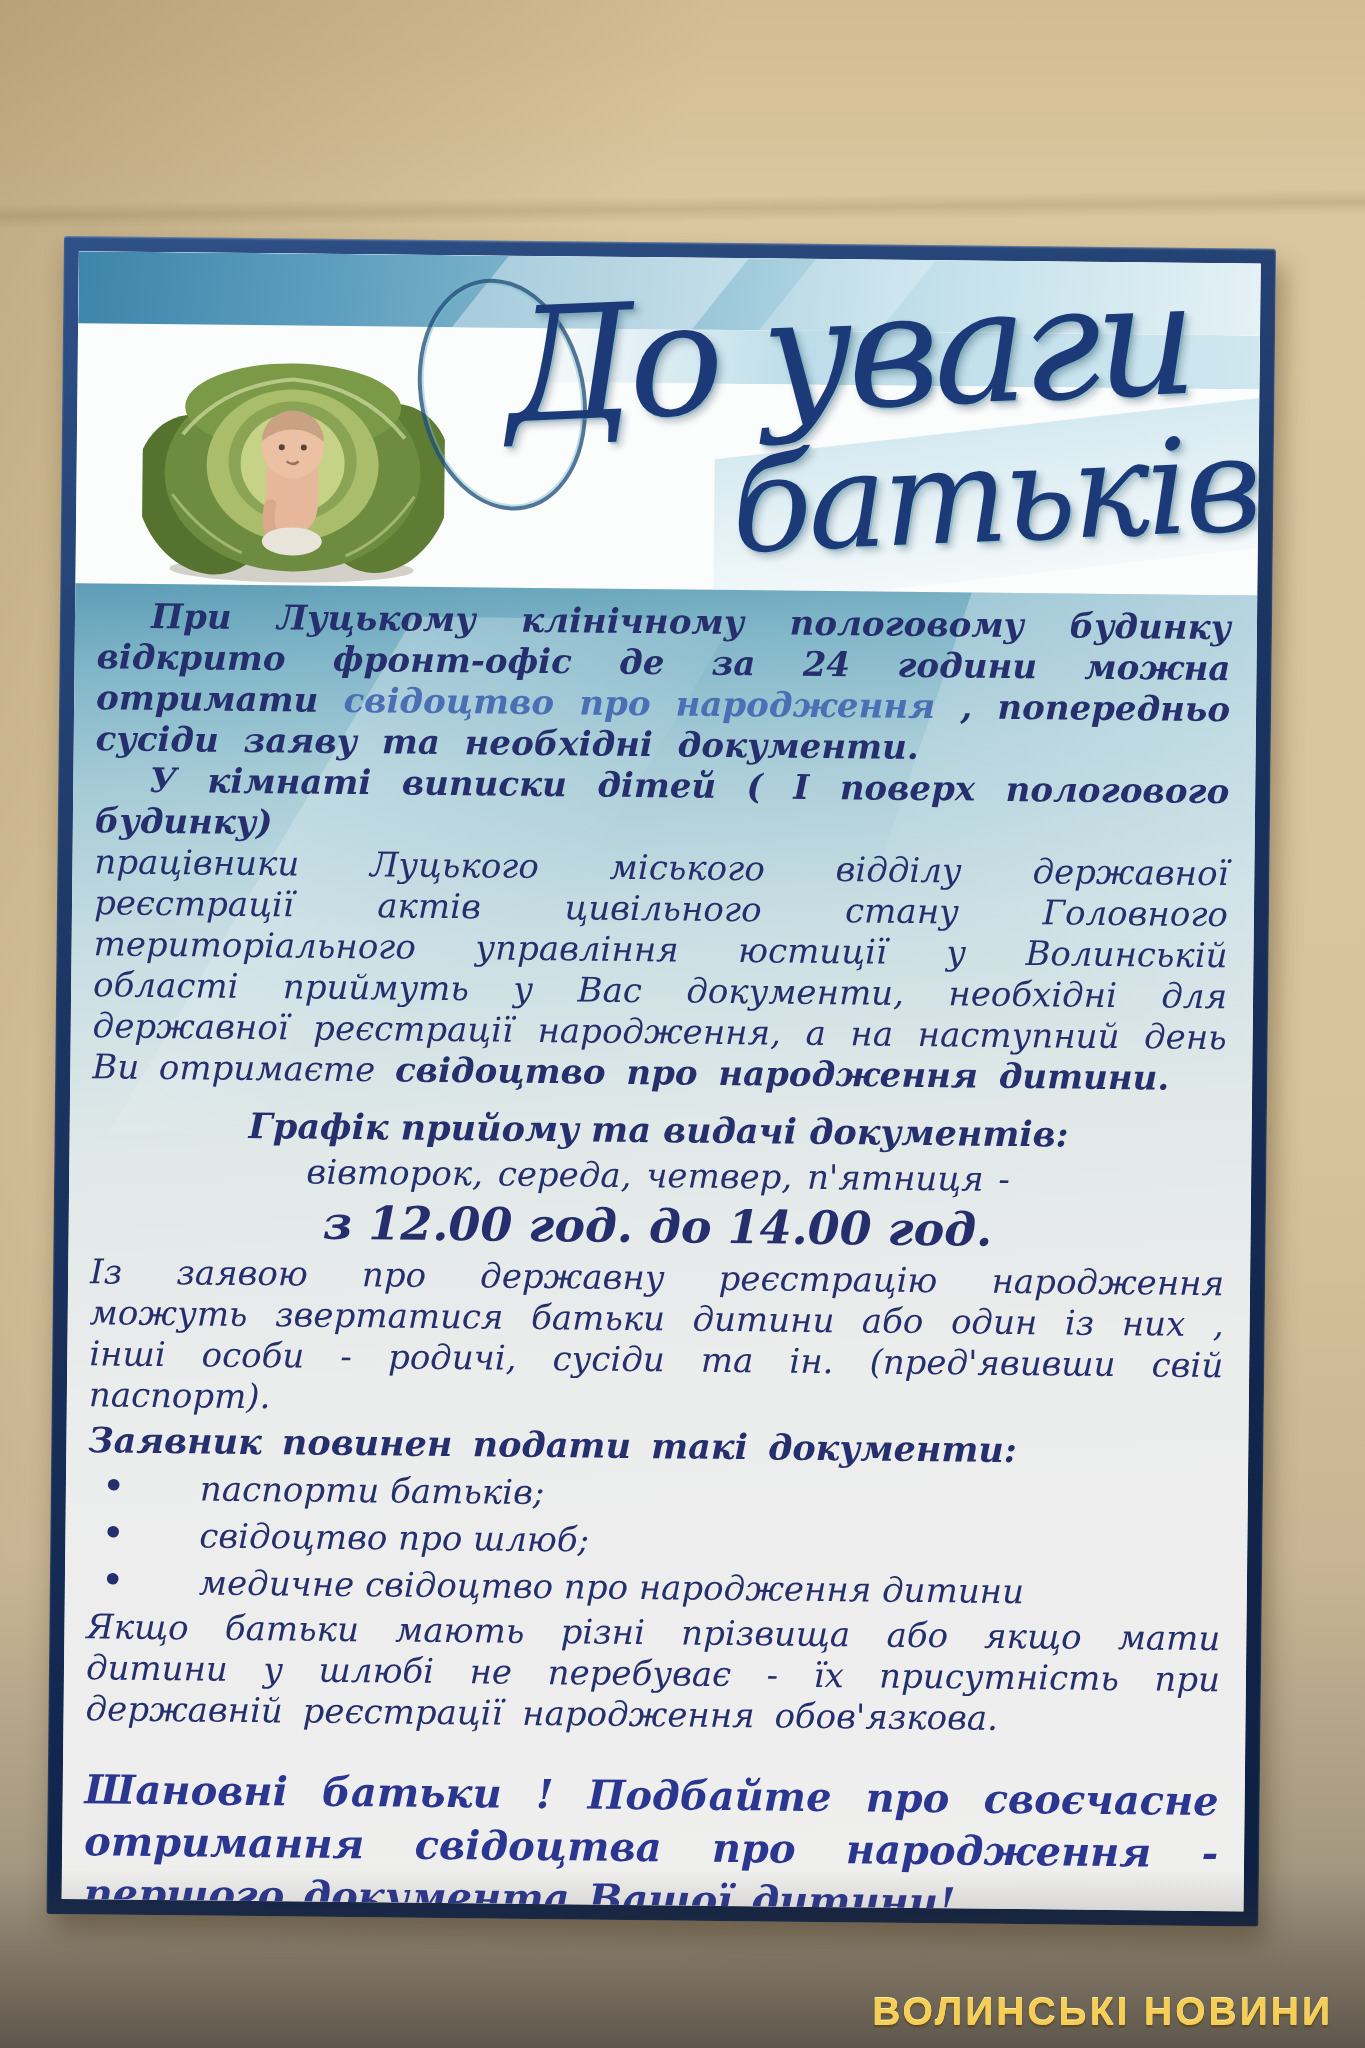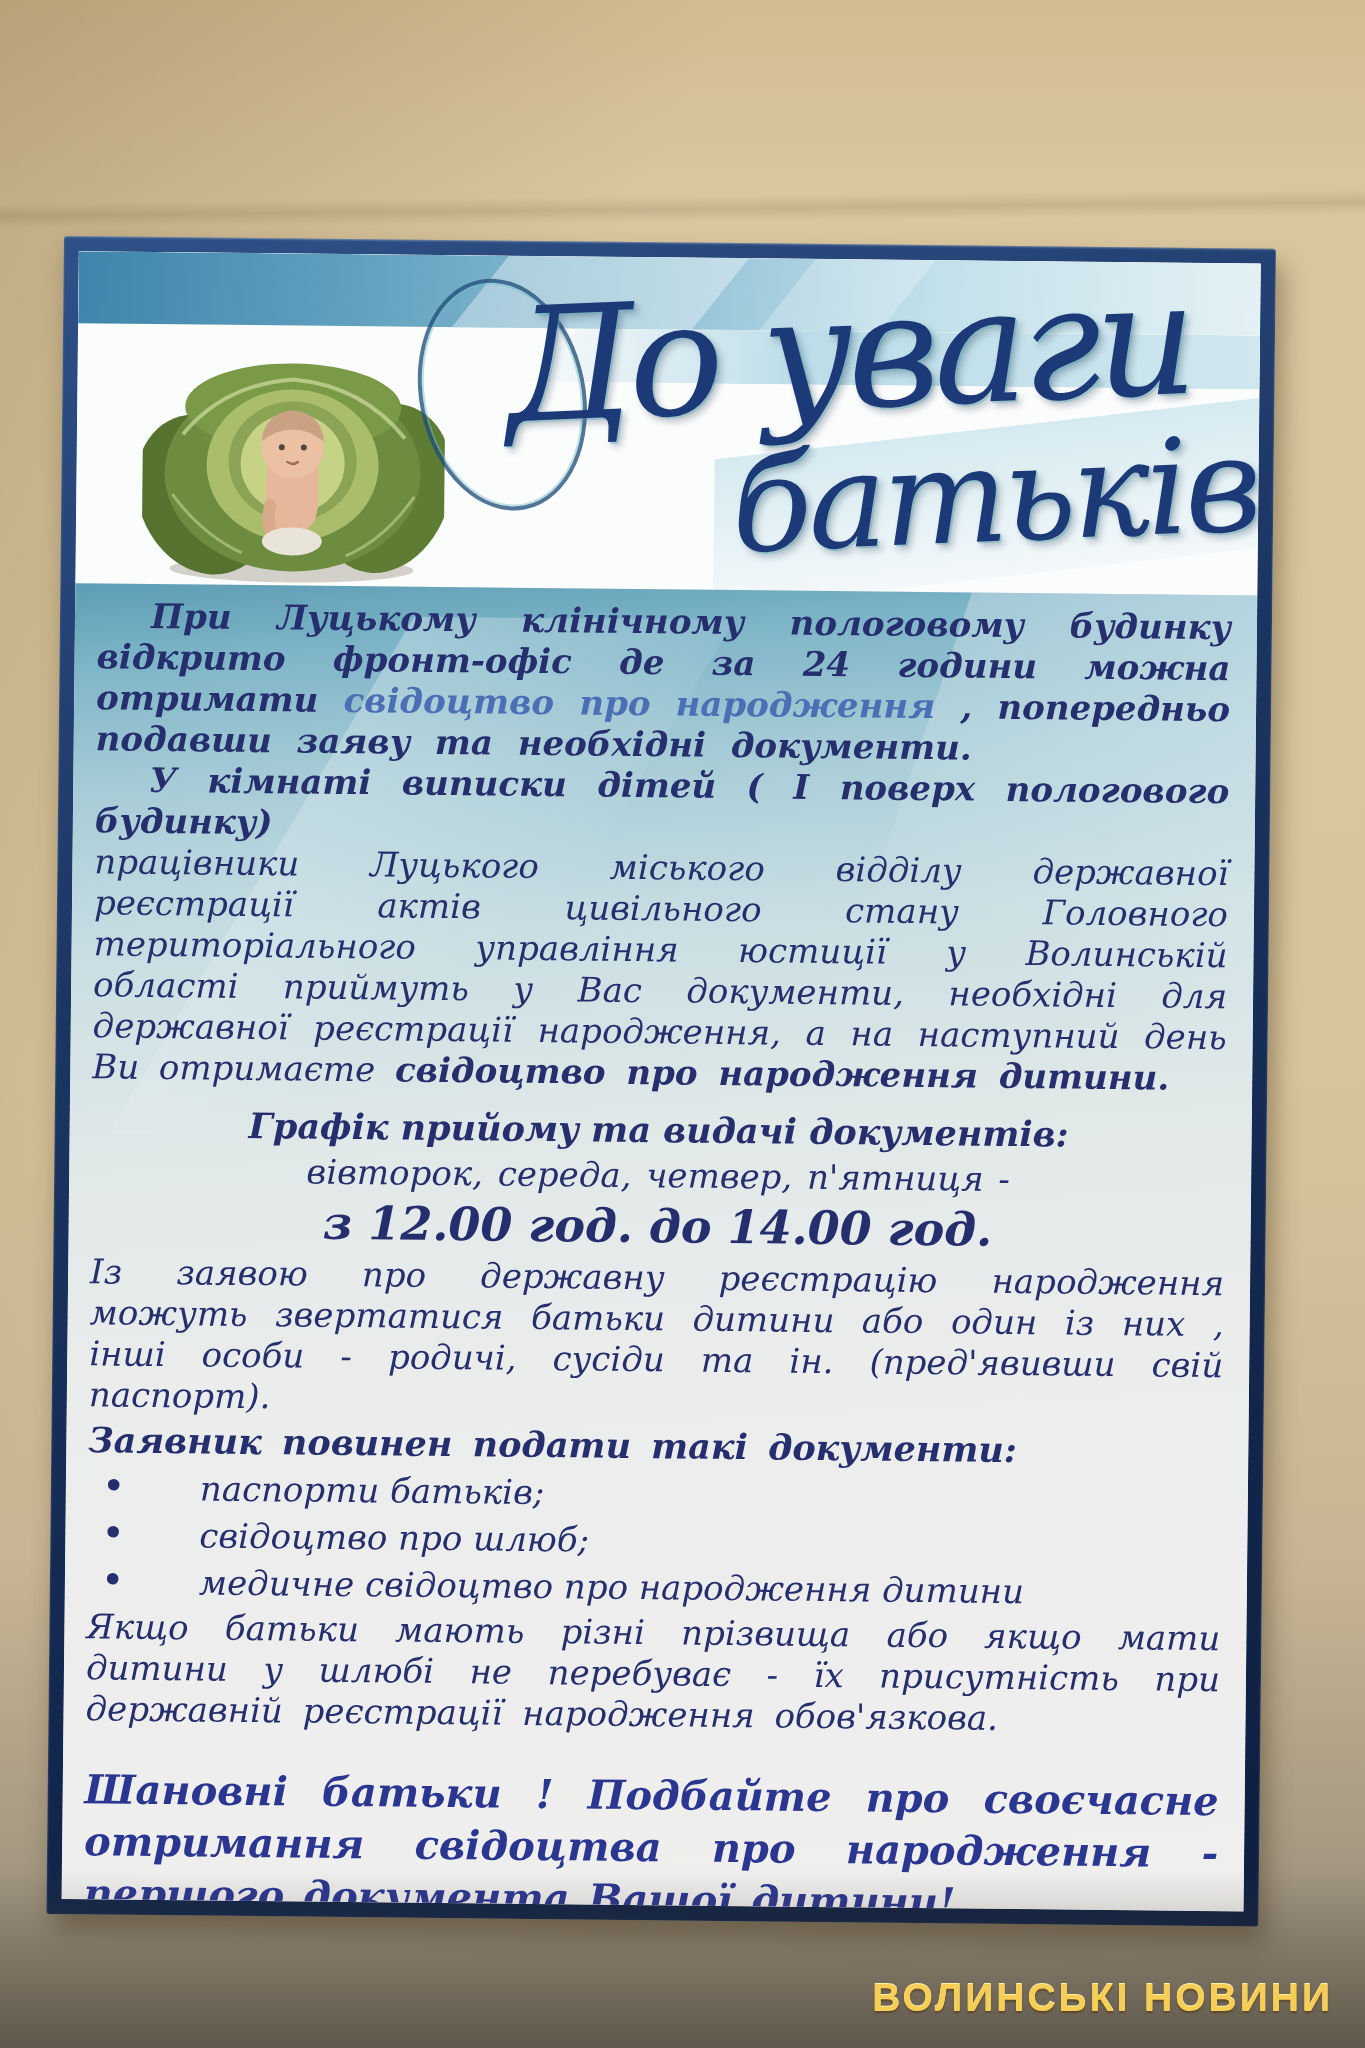--- a/index.html
+++ b/index.html
@@ -69,21 +69,21 @@
   .p3{word-spacing:14px;margin-top:2px;}
   .docs-h{margin:2px 0 0 0;font-size:35px;line-height:46px;font-weight:bold;word-spacing:8px;text-align:left;}
   .docs{list-style:none;margin:2px 0 0 0;padding:0;}
   .docs li{position:relative;margin:0 0 3px 0;padding-left:112px;font-size:34px;line-height:44px;}
   .docs .dot{position:absolute;left:14px;top:-2px;font-size:40px;font-style:normal;}
   .p4{word-spacing:9px;margin-top:2px;}
 
   .appeal{margin:34px 0 0 0;font-size:40px;line-height:52px;font-weight:bold;color:#2b3690;
     word-spacing:5px;text-align:justify;}
 
-  .watermark{position:absolute;right:32px;bottom:28px;
+  .watermark{position:absolute;right:32px;bottom:14px;
     font-family:"Liberation Sans",sans-serif;font-weight:bold;font-size:39px;letter-spacing:3px;
     color:#f7ce55;text-shadow:0 -1px 0 #fff0a8,0 2px 2px rgba(80,50,0,.55);white-space:nowrap;}
 </style>
 </head>
 <body>
 
 <div class="scene">
   <div class="wall-shade"></div>
   <div class="wall-seam"></div>
 
@@ -123,21 +123,21 @@
         <div class="flourish"></div>
         <div class="title1">До уваги</div>
         <div class="title2">батьків</div>
       </div>
 
       <div class="pbody">
         <div class="wedge1"></div>
         <div class="wedge2"></div>
 
         <div class="ptext">
-          <p class="para p1"><span>При Луцькому клінічному пологовому будинку відкрито фронт-офіс де за 24 години можна отримати </span><span class="accent">свідоцтво про народження</span><span> , попередньо подавши заяву та необхідні документи.</span></p>
+          <p class="para p1"><span>При Луцькому клінічному пологовому будинку відкрито фронт-офіс де за 24 години можна отримати </span><span class="accent">свідоцтво про народження</span><span> , попередньо сусіди заяву та необхідні документи.</span></p>
 
           <p class="para p2"><span class="p2-lead">У кімнаті виписки дітей ( І поверх пологового будинку)</span><span>працівники Луцького міського відділу державної реєстрації актів цивільного стану Головного територіального управління юстиції у Волинській області приймуть у Вас документи, необхідні для державної реєстрації народження, а на наступний день Ви отримаєте </span><span class="bold">свідоцтво про народження дитини.</span></p>
 
           <div class="sched">
             <p class="sched-h">Графік прийому та видачі документів:</p>
             <p class="sched-days">вівторок, середа, четвер, п'ятниця -</p>
             <p class="sched-time">з 12.00 год. до 14.00 год.</p>
           </div>
 
           <p class="para p3">Із заявою про державну реєстрацію народження можуть звертатися батьки дитини або один із них , інші особи - родичі, сусіди та ін. (пред'явивши свій паспорт).</p>

